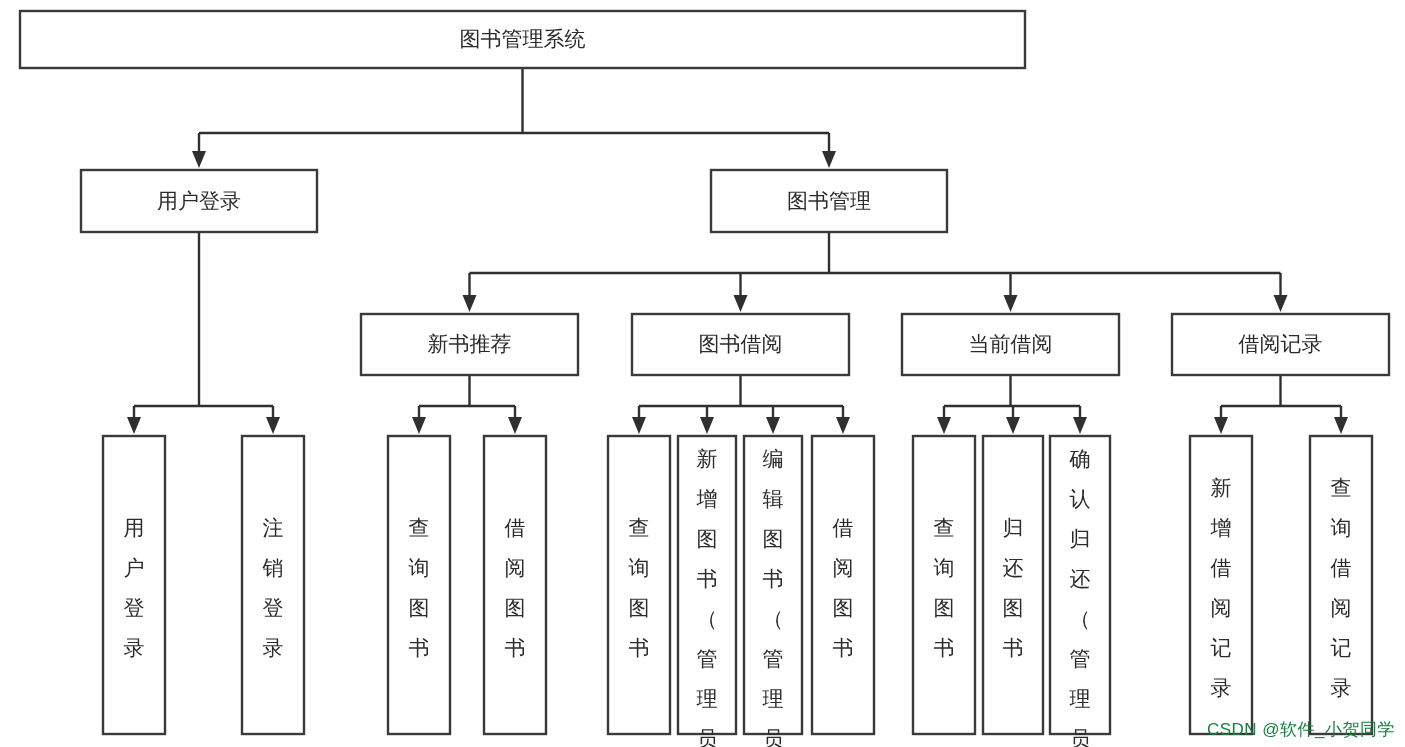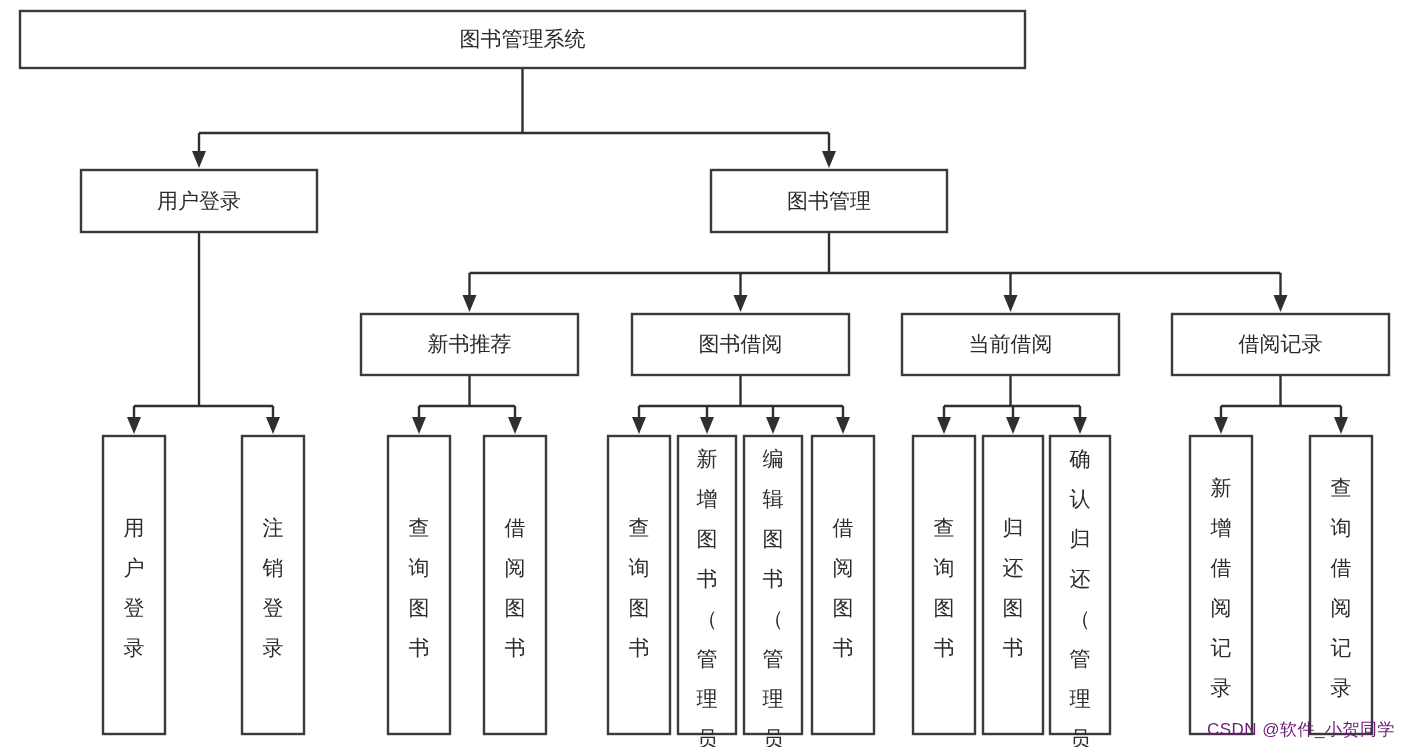--- a/index.html
+++ b/index.html
@@ -50,21 +50,21 @@
   }
   .arrow-head {
     fill: #2f2f2f;
   }
   .watermark {
     position: absolute;
     right: 10px;
     bottom: 6px;
     font-family: "Liberation Sans", "DejaVu Sans", sans-serif;
     font-size: 17px;
-    color: #701a75;
+    color: #15803d;
     letter-spacing: 0.5px;
     white-space: nowrap;
     pointer-events: none;
   }
 </style>
 </head>
 <body>
 
 <div id="diagram-root">
   <svg class="flow" viewBox="0 0 1405 747" xmlns="http://www.w3.org/2000/svg">

